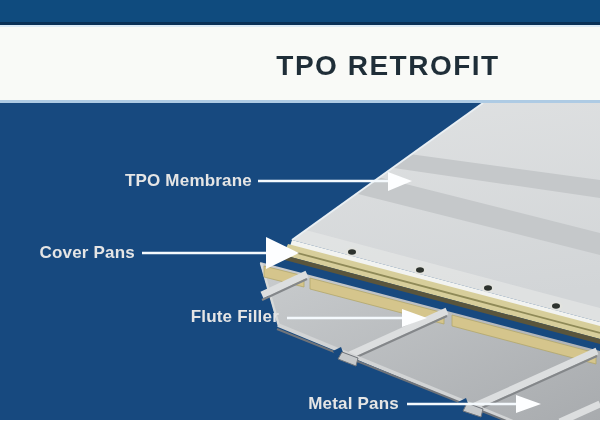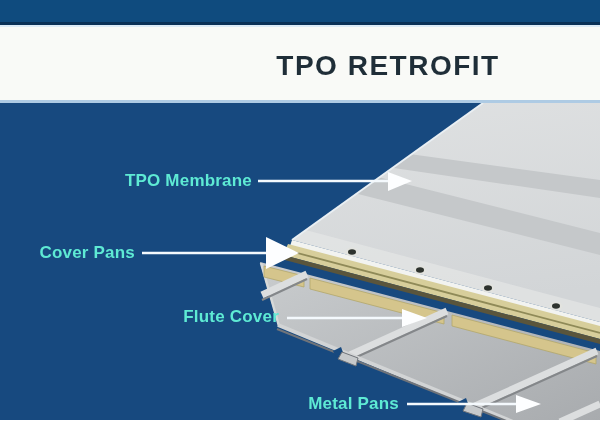--- a/index.html
+++ b/index.html
@@ -17,21 +17,21 @@
     position:absolute;top:25px;left:0;right:0;height:78px;
     background:#f9faf7;border-top:2px solid #dcebf7;border-bottom:3px solid #aecbe4;
     box-sizing:border-box;z-index:3;
   }
   .title{
     position:absolute;top:50px;left:180px;width:416px;text-align:center;
     font-size:28px;font-weight:bold;letter-spacing:1.5px;color:#1f2e38;z-index:4;
   }
   .label{
     position:absolute;z-index:4;text-align:right;font-weight:bold;
-    font-size:17px;color:#5eead4;letter-spacing:0.2px;line-height:20px;
+    font-size:17px;color:#e5e5e5;letter-spacing:0.2px;line-height:20px;
   }
   #label-tpo{top:171px;left:0;width:252px;}
   #label-cover{top:243px;left:0;width:135px;}
   #label-flute{top:307px;left:0;width:279px;}
   #label-metal{top:394px;left:0;width:399px;}
 </style>
 </head>
 <body>
 
 <div class="stage">
@@ -130,16 +130,16 @@
       </g>
     </g>
   </svg>
 
   <div class="top-bar"></div>
   <div class="title-band"></div>
   <div class="title">TPO RETROFIT</div>
 
   <div class="label" id="label-tpo">TPO Membrane</div>
   <div class="label" id="label-cover">Cover Pans</div>
-  <div class="label" id="label-flute">Flute Cover</div>
+  <div class="label" id="label-flute">Flute Filler</div>
   <div class="label" id="label-metal">Metal Pans</div>
 
 </div>
 
 </body></html>

